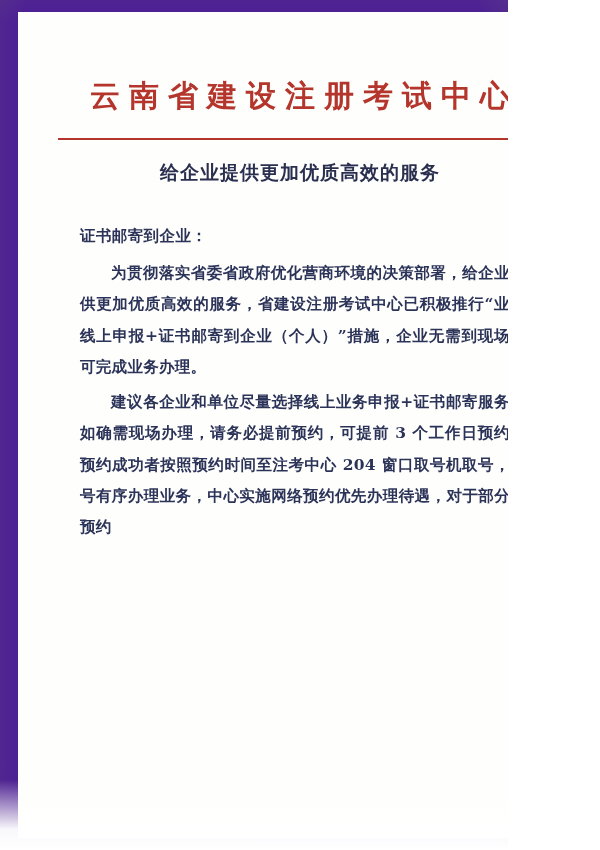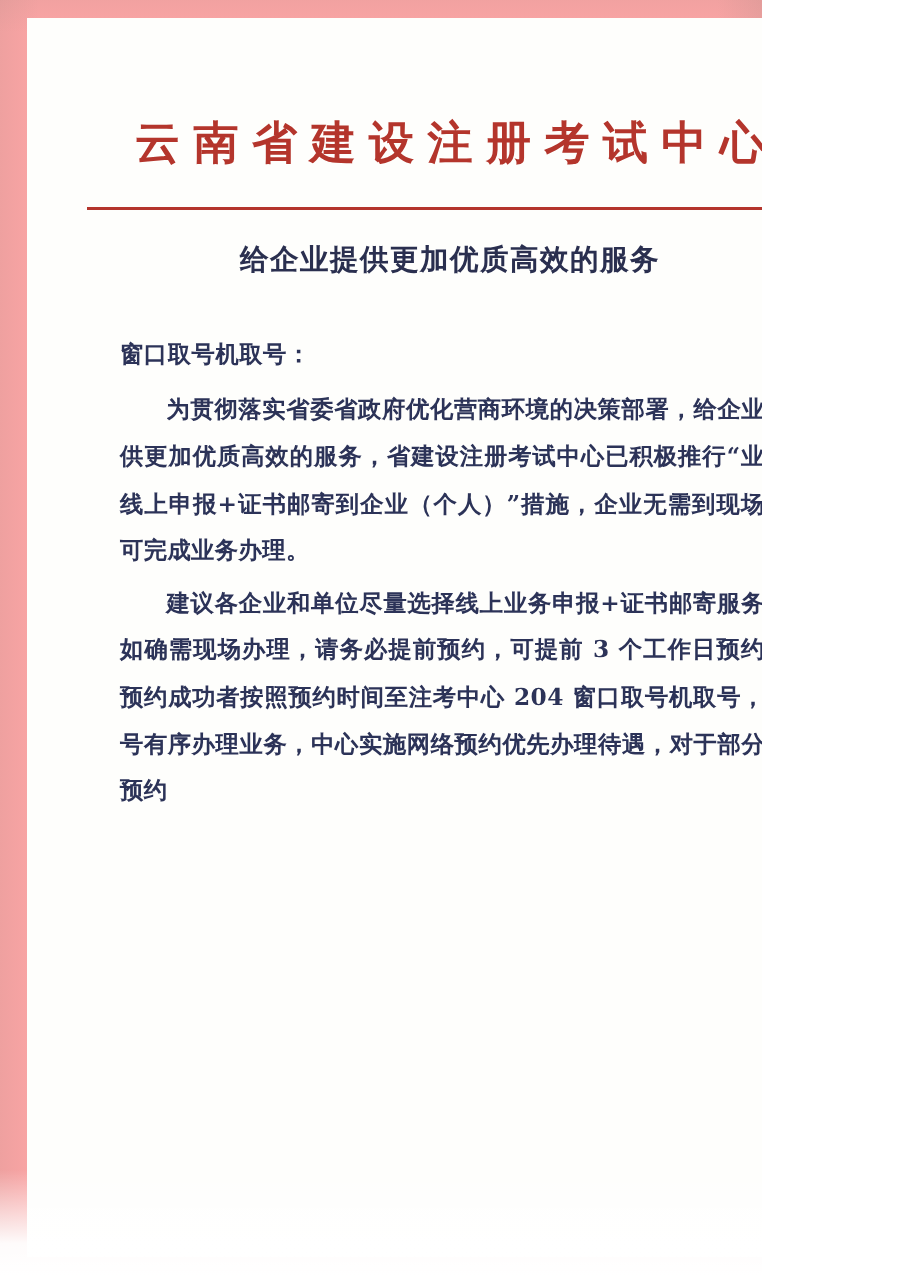--- a/index.html
+++ b/index.html
@@ -10,21 +10,21 @@
     width: 600px;
     height: 850px;
     background: #ffffff;
     font-family: "Liberation Serif", serif;
     overflow: hidden;
   }
   .page {
     position: relative;
     width: 508px;
     height: 850px;
-    background: #fca5a5;
+    background: #4c1d95;
     box-sizing: border-box;
     overflow: hidden;
   }
   
   .page::before {
     content: "";
     position: absolute;
     inset: 0;
     pointer-events: none;
     background:
@@ -119,20 +119,20 @@
   <div class="sheet">
 
     <div class="letterhead">
       <div class="letterhead-title">云南省建设注册考试中心</div>
       <div class="letterhead-rule"></div>
     </div>
 
     <div class="doc-title">给企业提供更加优质高效的服务</div>
 
     <div class="body-block">
-      <div class="salutation">窗口取号机取号：</div>
+      <div class="salutation">证书邮寄到企业：</div>
       <p class="para">为贯彻落实省委省政府优化营商环境的决策部署，给企业提供更加优质高效的服务，省建设注册考试中心已积极推行“业务线上申报+证书邮寄到企业（个人）”措施，企业无需到现场即可完成业务办理。</p>
       <p class="para">建议各企业和单位尽量选择线上业务申报+证书邮寄服务，如确需现场办理，请务必提前预约，可提前 3 个工作日预约，预约成功者按照预约时间至注考中心 204 窗口取号机取号，凭号有序办理业务，中心实施网络预约优先办理待遇，对于部分未预约</p>
     </div>
 
   </div>
   <div class="fade-bottom"></div>
 </div>
 
 </body></html>

